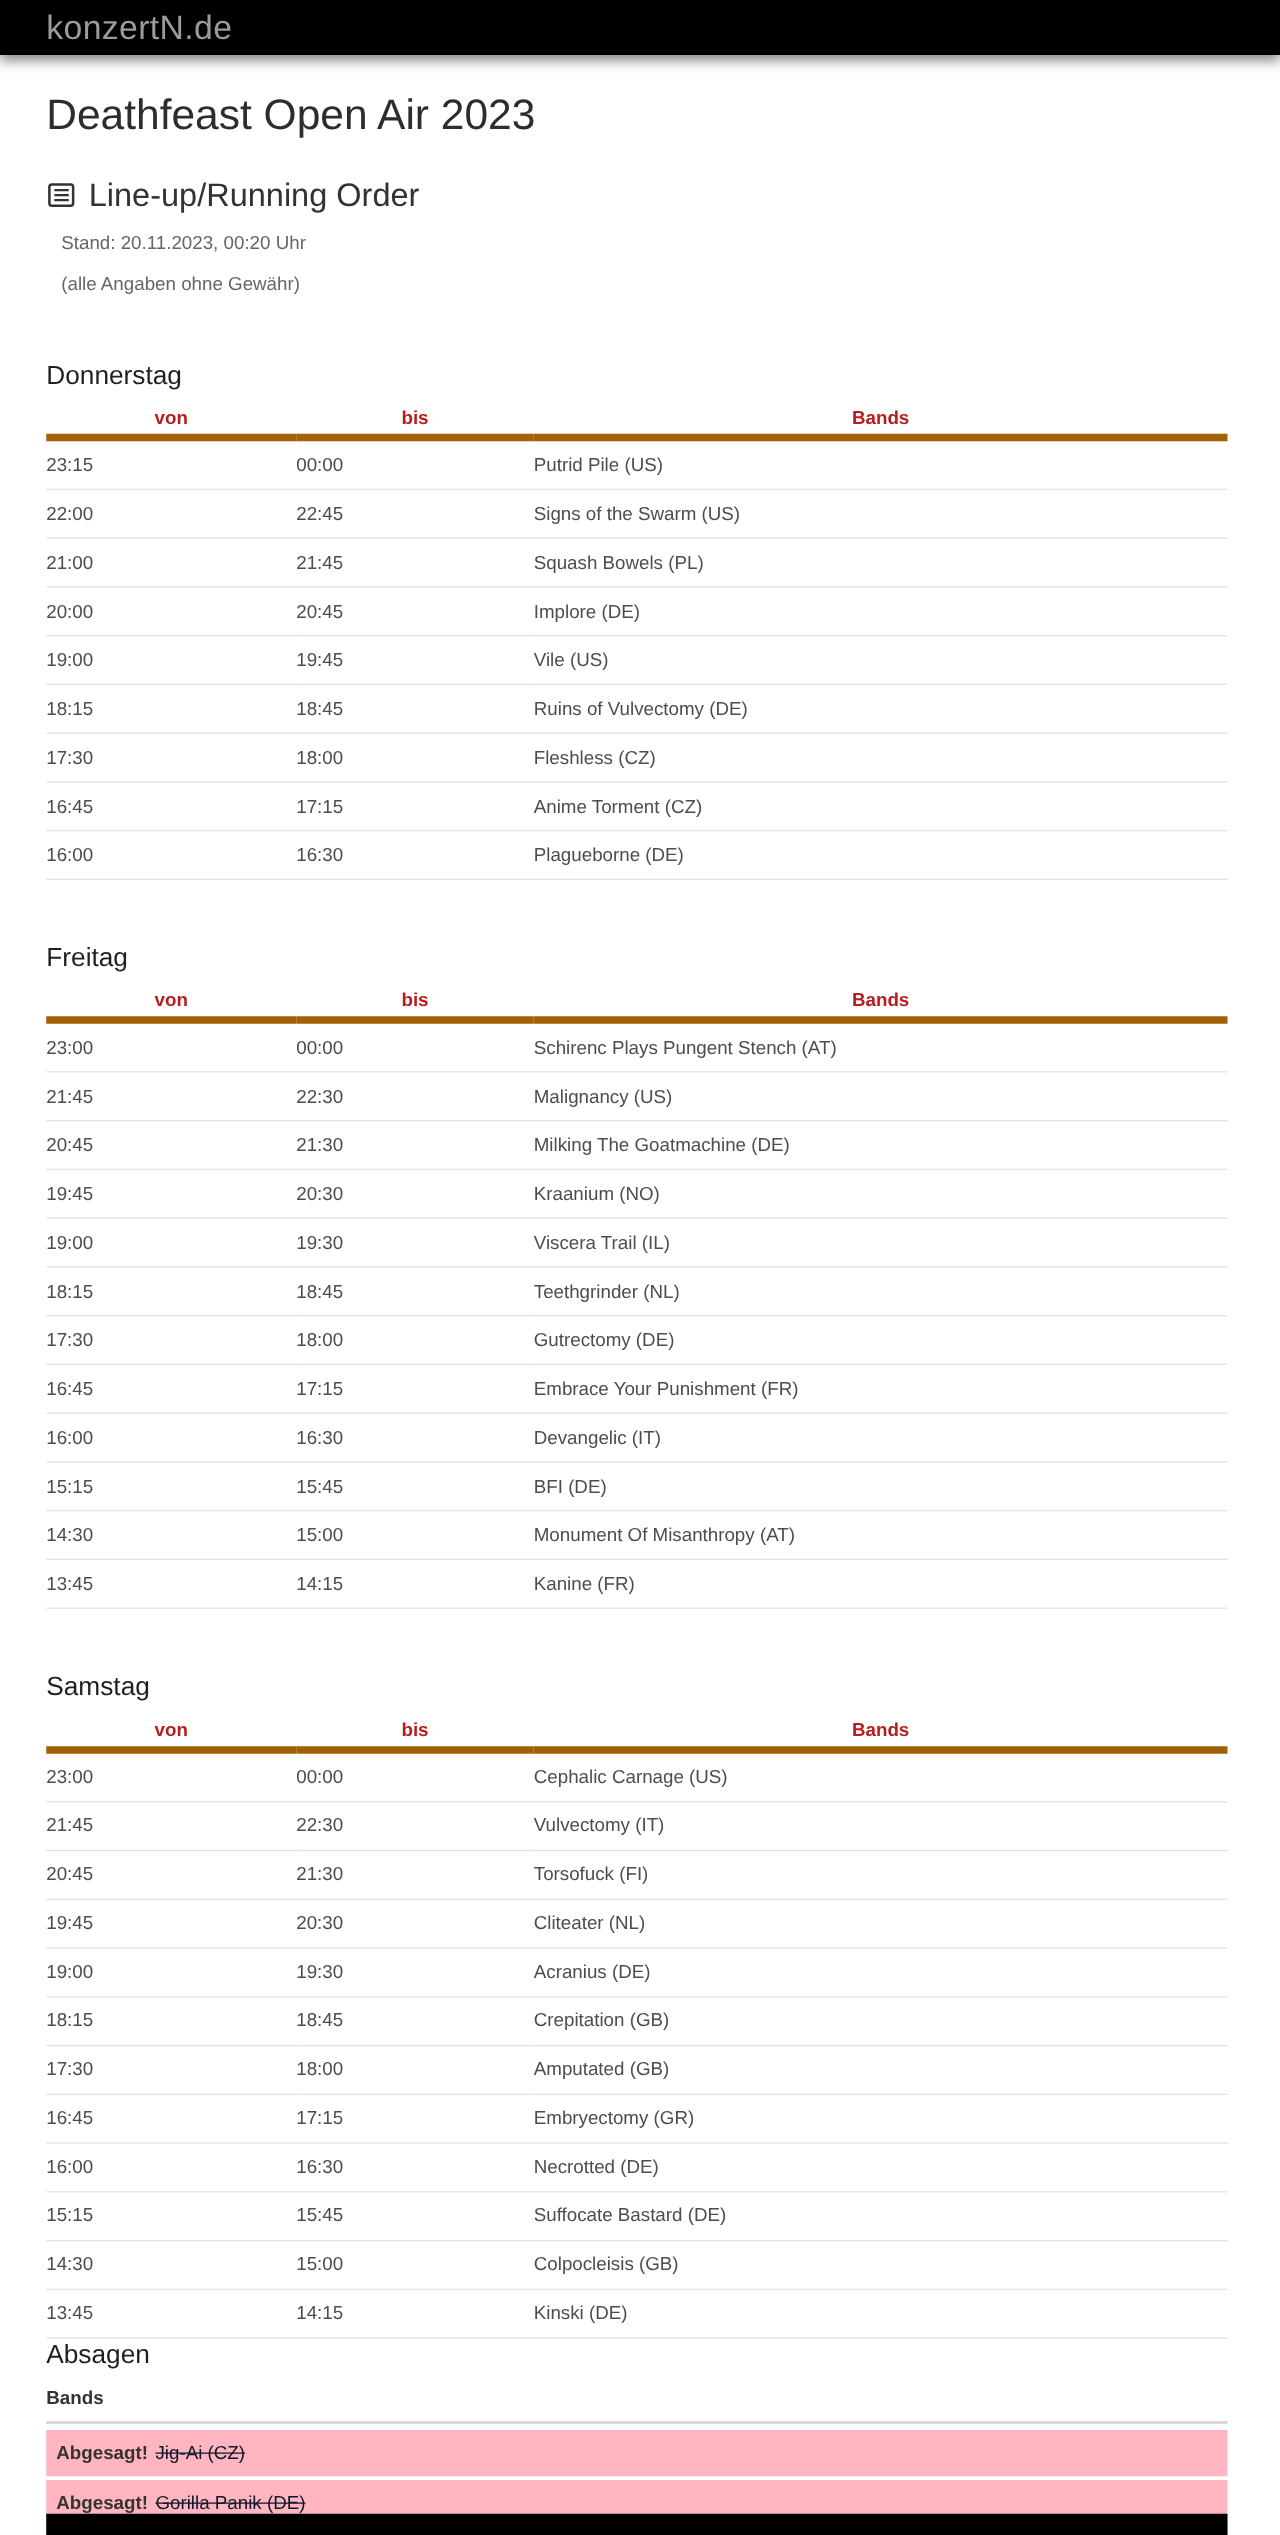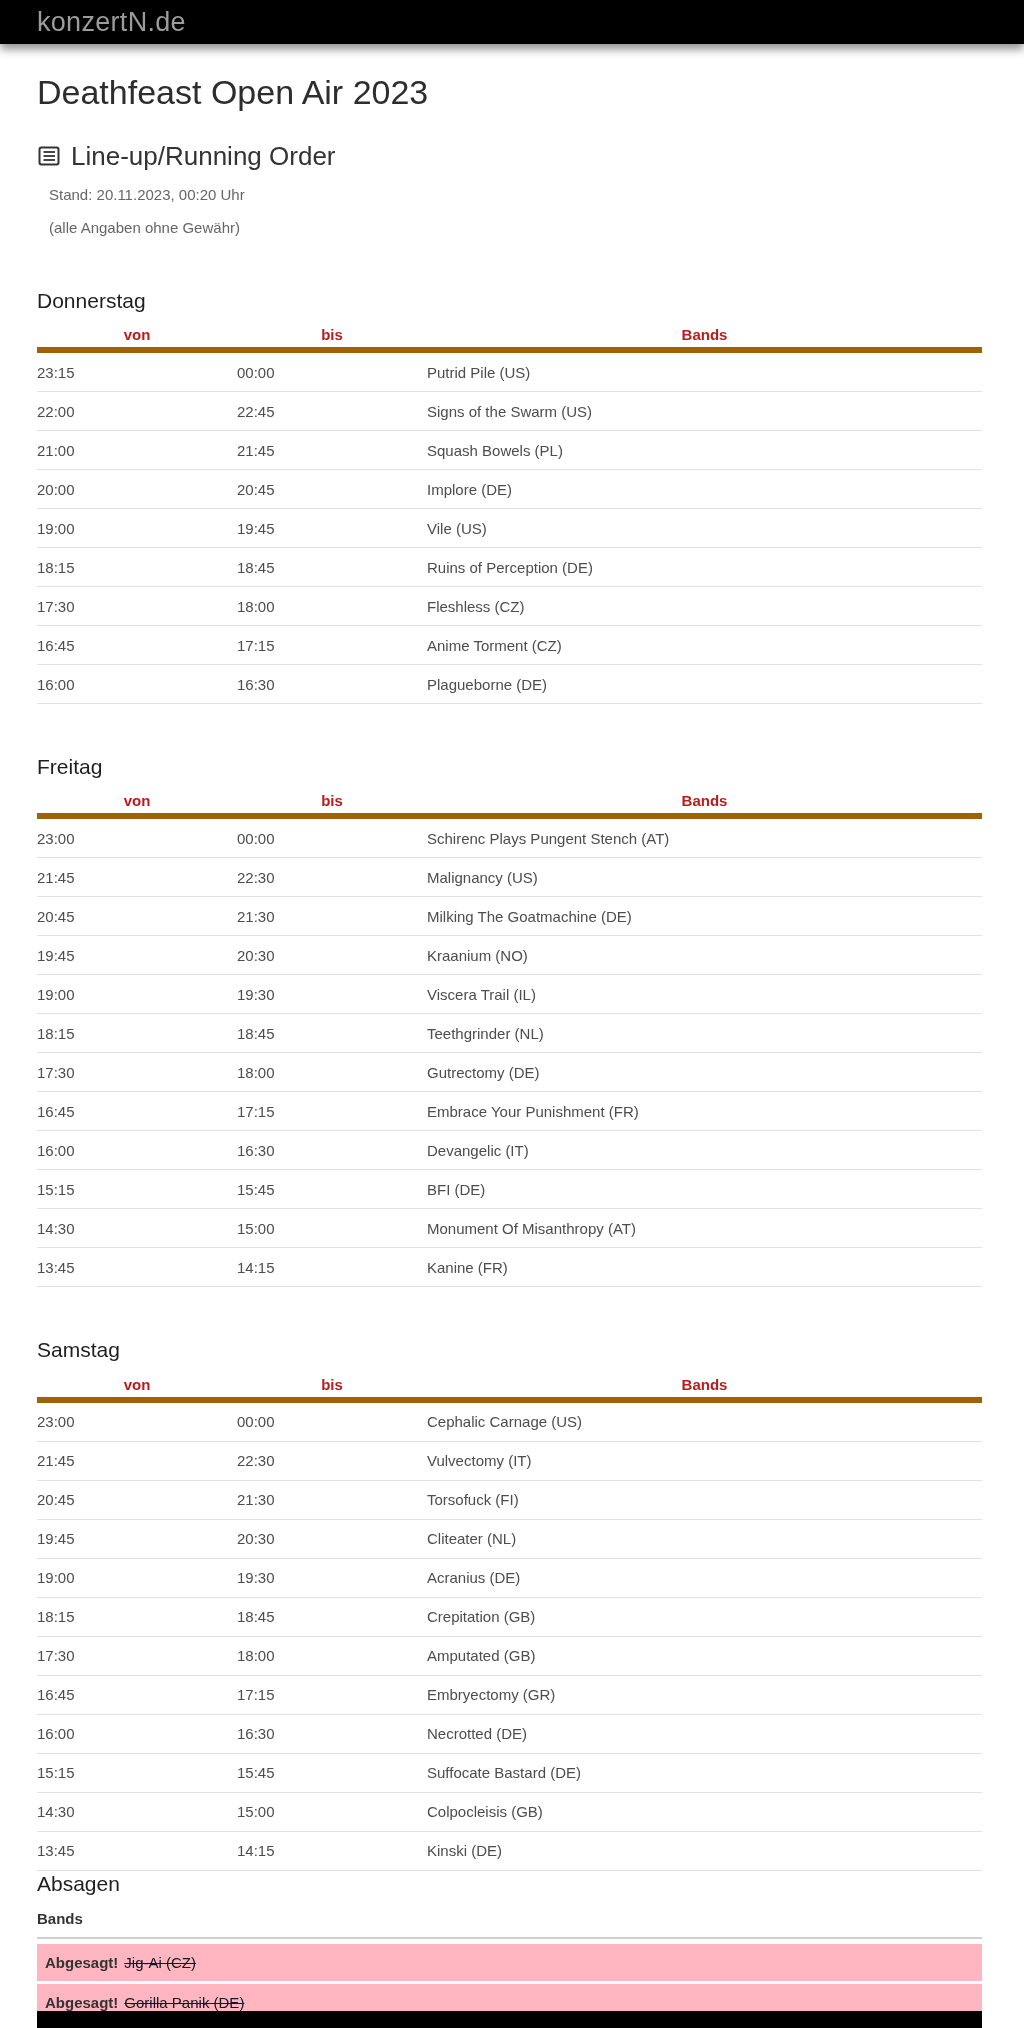--- a/index.html
+++ b/index.html
@@ -112,21 +112,21 @@
               <td>Implore (DE)</td>
             </tr>
             <tr>
               <td>19:00</td>
               <td>19:45</td>
               <td>Vile (US)</td>
             </tr>
             <tr>
               <td>18:15</td>
               <td>18:45</td>
-              <td>Ruins of Perception (DE)</td>
+              <td>Ruins of Vulvectomy (DE)</td>
             </tr>
             <tr>
               <td>17:30</td>
               <td>18:00</td>
               <td>Fleshless (CZ)</td>
             </tr>
             <tr>
               <td>16:45</td>
               <td>17:15</td>
               <td>Anime Torment (CZ)</td>

